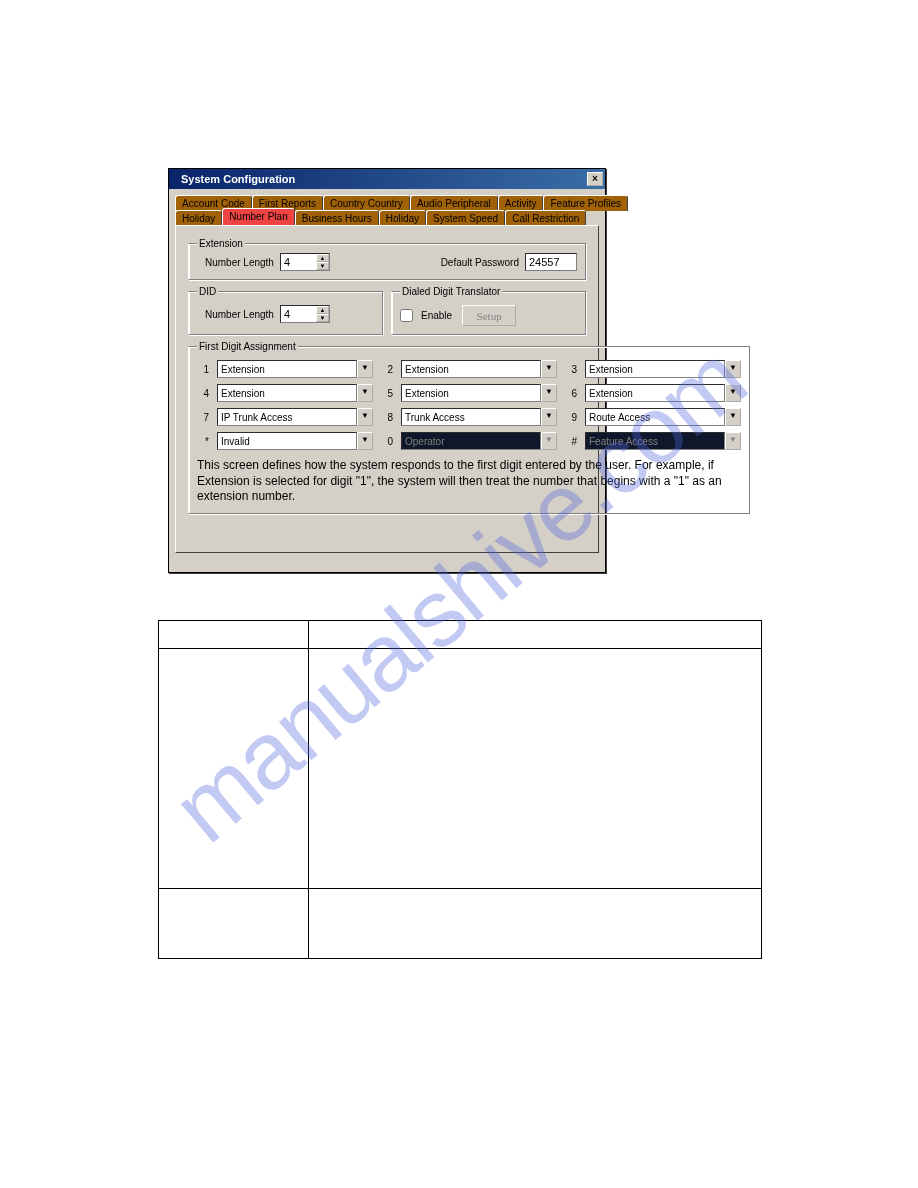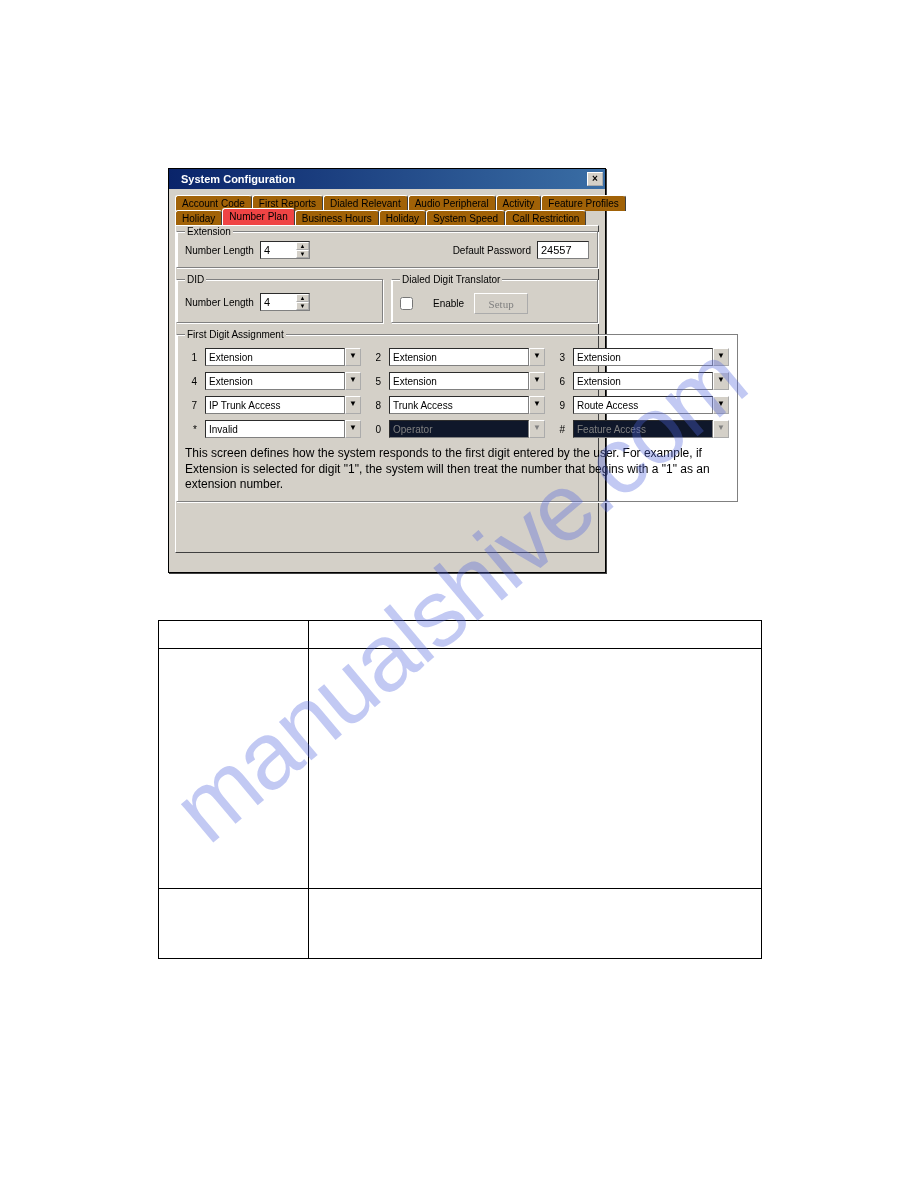--- a/index.html
+++ b/index.html
@@ -90,21 +90,21 @@
     margin-top: -2px;
     z-index: 3;
     border-bottom: 1px solid #d4d0c8;
   }
   .tab-panel {
     border: 1px solid #fff;
     border-right-color: #404040;
     border-bottom-color: #404040;
     background: #d4d0c8;
     height: 328px;
-    padding: 0;
+    padding: 12px;
     position: relative;
     z-index: 2;
   }
   fieldset {
     border: 1px solid #808080;
     border-left-color: #fff;
     border-top-color: #808080;
     box-shadow: inset 1px 1px 0 #fff, 1px 1px 0 #fff;
     margin: 0 0 6px 0;
     padding: 4px 8px 8px 8px;
@@ -113,20 +113,21 @@
   }
   legend {
     font-size: 10px;
     padding: 0 2px;
     background: #d4d0c8;
   }
   .row {
     display: flex;
     align-items: center;
     gap: 6px;
+    margin-left: 8px;
   }
   .ext-row {
     display: flex;
     align-items: center;
     justify-content: space-between;
   }
   label.fld {
     font-size: 10px;
   }
   .txt-input {
@@ -162,21 +163,21 @@
     line-height: 6px;
   }
   .two-col {
     display: flex;
     gap: 8px;
   }
   .two-col fieldset { flex: 1; }
   .chk-row {
     display: flex;
     align-items: center;
-    gap: 20px;
+    gap: 8px;
   }
   input[type="checkbox"] {
     width: 13px;
     height: 13px;
     margin: 0;
   }
   .btn {
     border: 1px outset #fff;
     background: #d4d0c8;
     padding: 2px 8px;
@@ -264,21 +265,21 @@
 <div class="dialog">
   <div class="titlebar">
     <span>System Configuration</span>
     <div class="close-btn">×</div>
   </div>
 
   <div class="tab-area">
     <div class="tab-row back">
       <div class="tab">Account Code</div>
       <div class="tab">First Reports</div>
-      <div class="tab">Dialed Relevant</div>
+      <div class="tab">Country Country</div>
       <div class="tab">Audio Peripheral</div>
       <div class="tab">Activity</div>
       <div class="tab">Feature Profiles</div>
     </div>
     <div class="tab-row front">
       <div class="tab">Holiday</div>
       <div class="tab active">Number Plan</div>
       <div class="tab">Business Hours</div>
       <div class="tab">Holiday</div>
       <div class="tab">System Speed</div>

